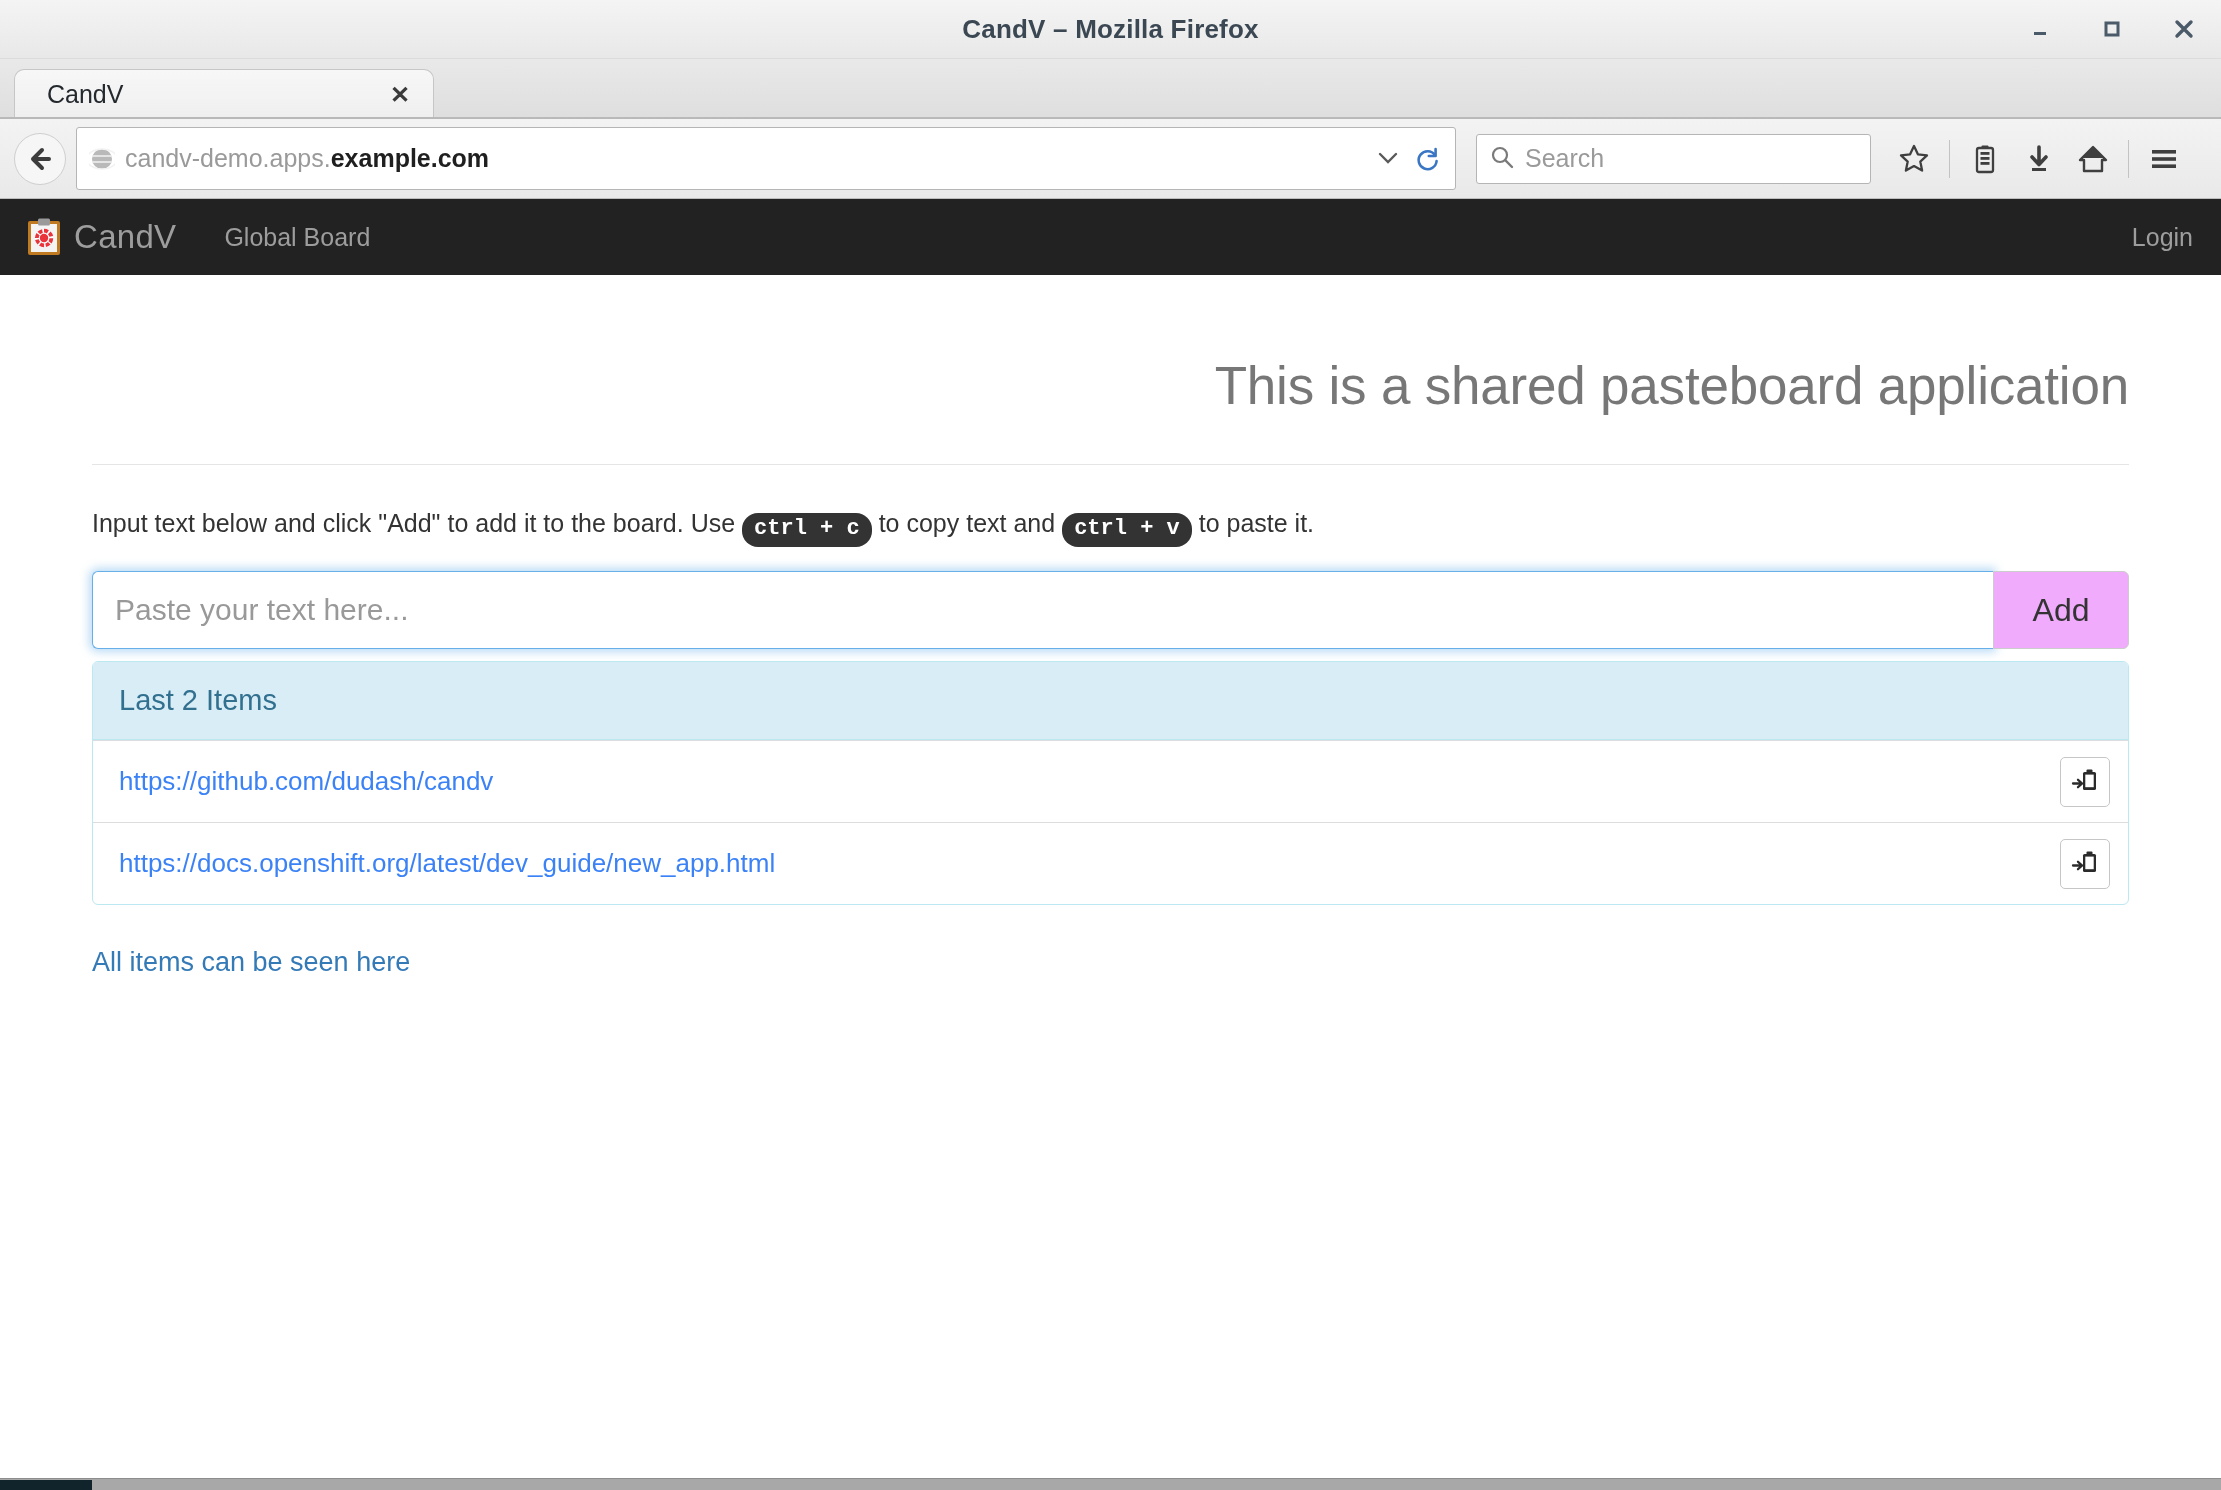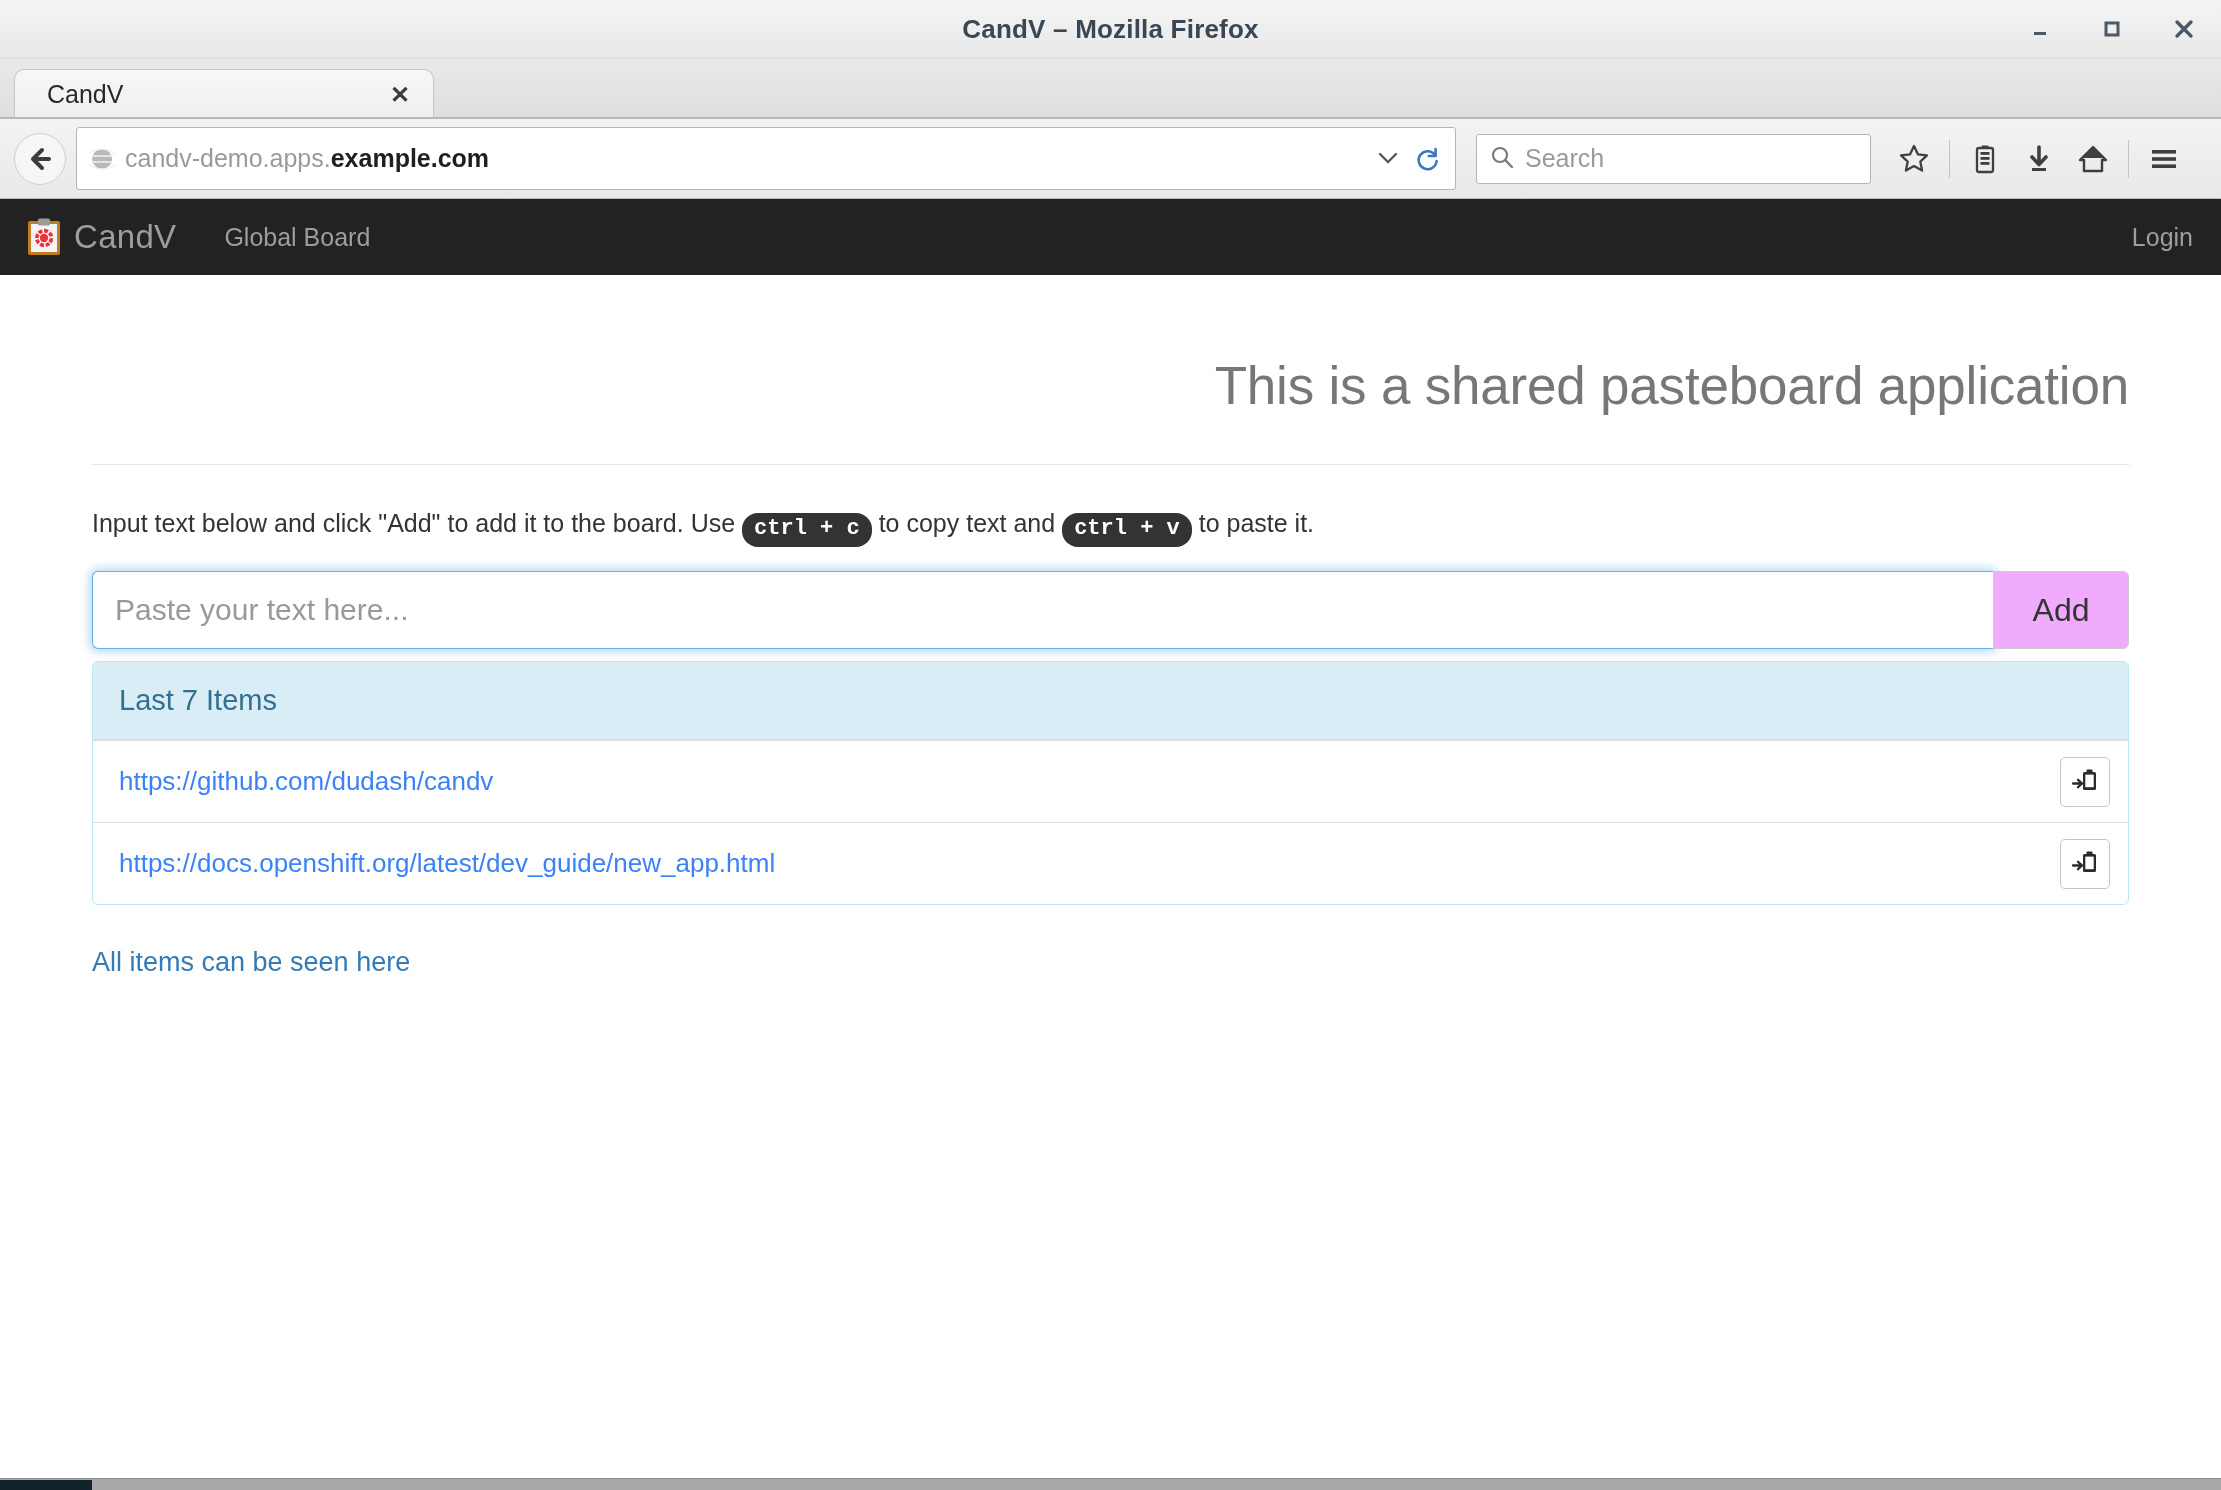--- a/index.html
+++ b/index.html
@@ -540,21 +540,21 @@
       <hr class="hr">
 
       <p class="lead"><span>Input text below and click "Add" to add it to the board. Use</span> <span class="kbd">ctrl + c</span> <span>to copy text and</span> <span class="kbd">ctrl + v</span> <span>to paste it.</span></p>
 
       <div class="input-group">
         <input class="text-input" type="text" placeholder="Paste your text here..." style="">
         <button class="add-btn">Add</button>
       </div>
 
       <div class="panel">
-        <div class="panel-head">Last 7 Items</div>
+        <div class="panel-head">Last 2 Items</div>
 
         <div class="list-row">
           <span class="list-text">https://github.com/dudash/candv</span>
           <span class="copy-btn">
             <svg width="28" height="28" viewBox="0 0 28 28">
               <rect x="12" y="4" width="13" height="18" rx="1.6" fill="#2b2b2b"></rect>
               <rect x="15.5" y="1.6" width="6" height="4" rx="1" fill="#2b2b2b"></rect>
               <rect x="14.3" y="6.6" width="8.4" height="12.6" fill="#ffffff"></rect>
               <path d="M2 15.5 H10 M7 11.8 L11.2 15.5 L7 19.2" stroke="#2b2b2b" stroke-width="2.3" fill="none" stroke-linecap="round" stroke-linejoin="round"></path>
             </svg>

